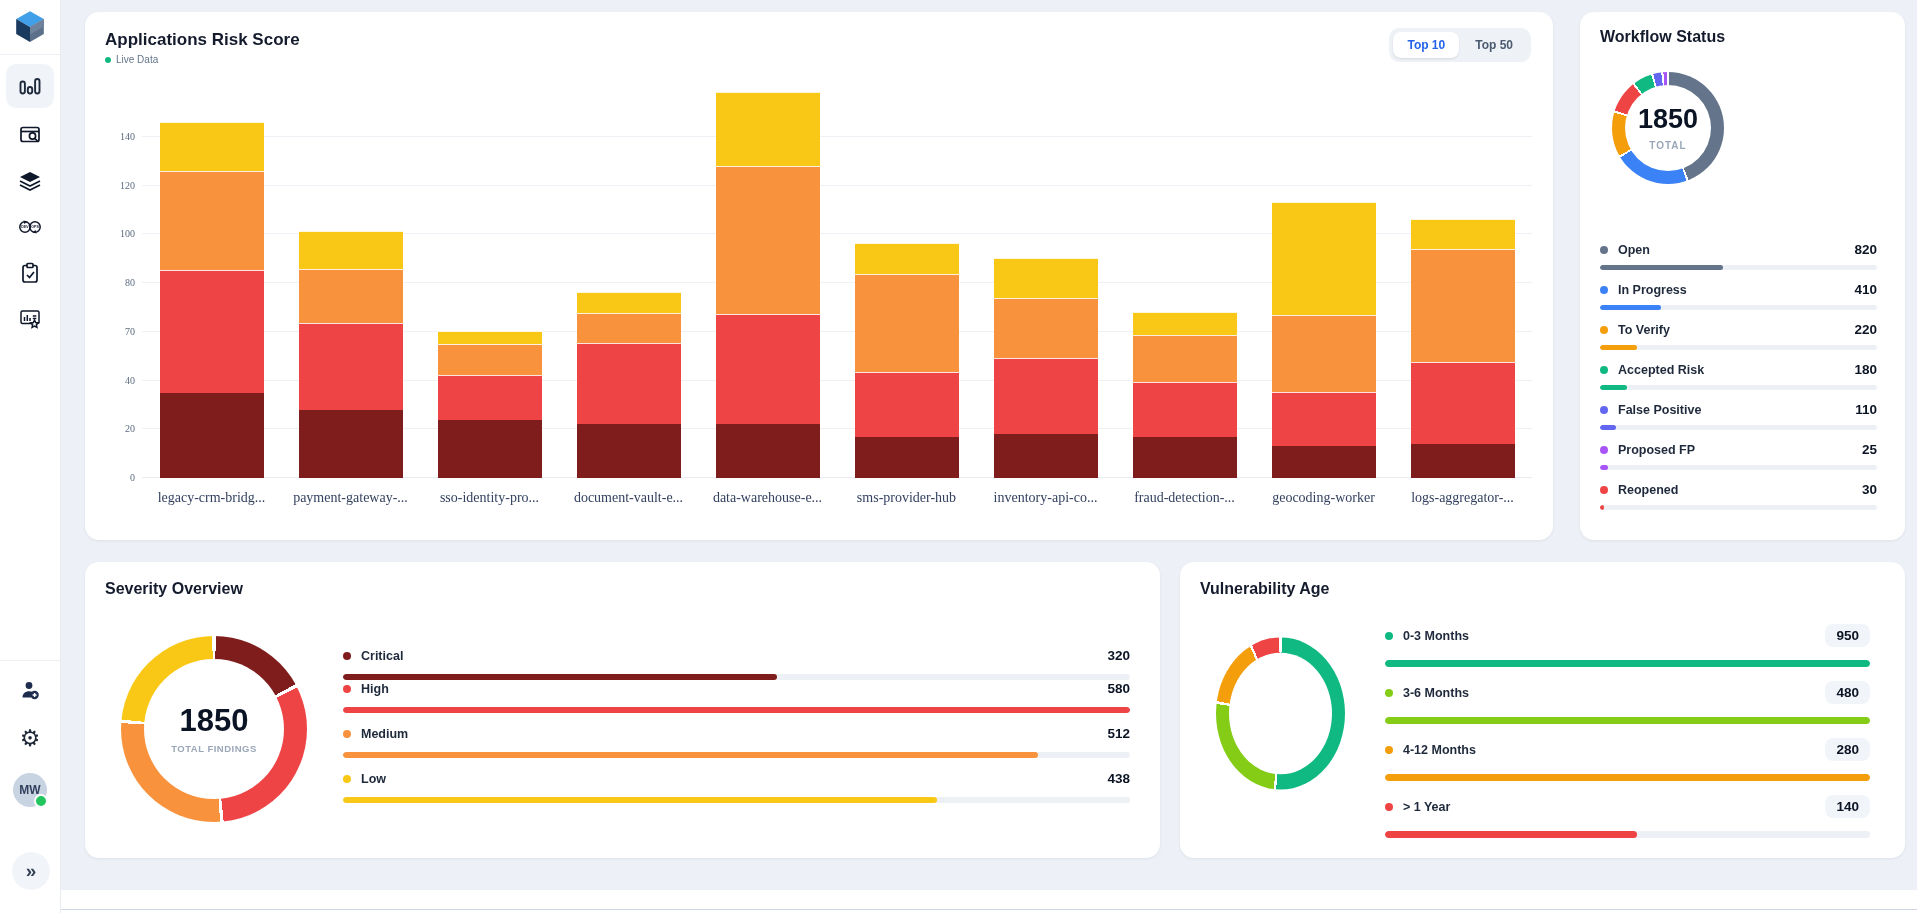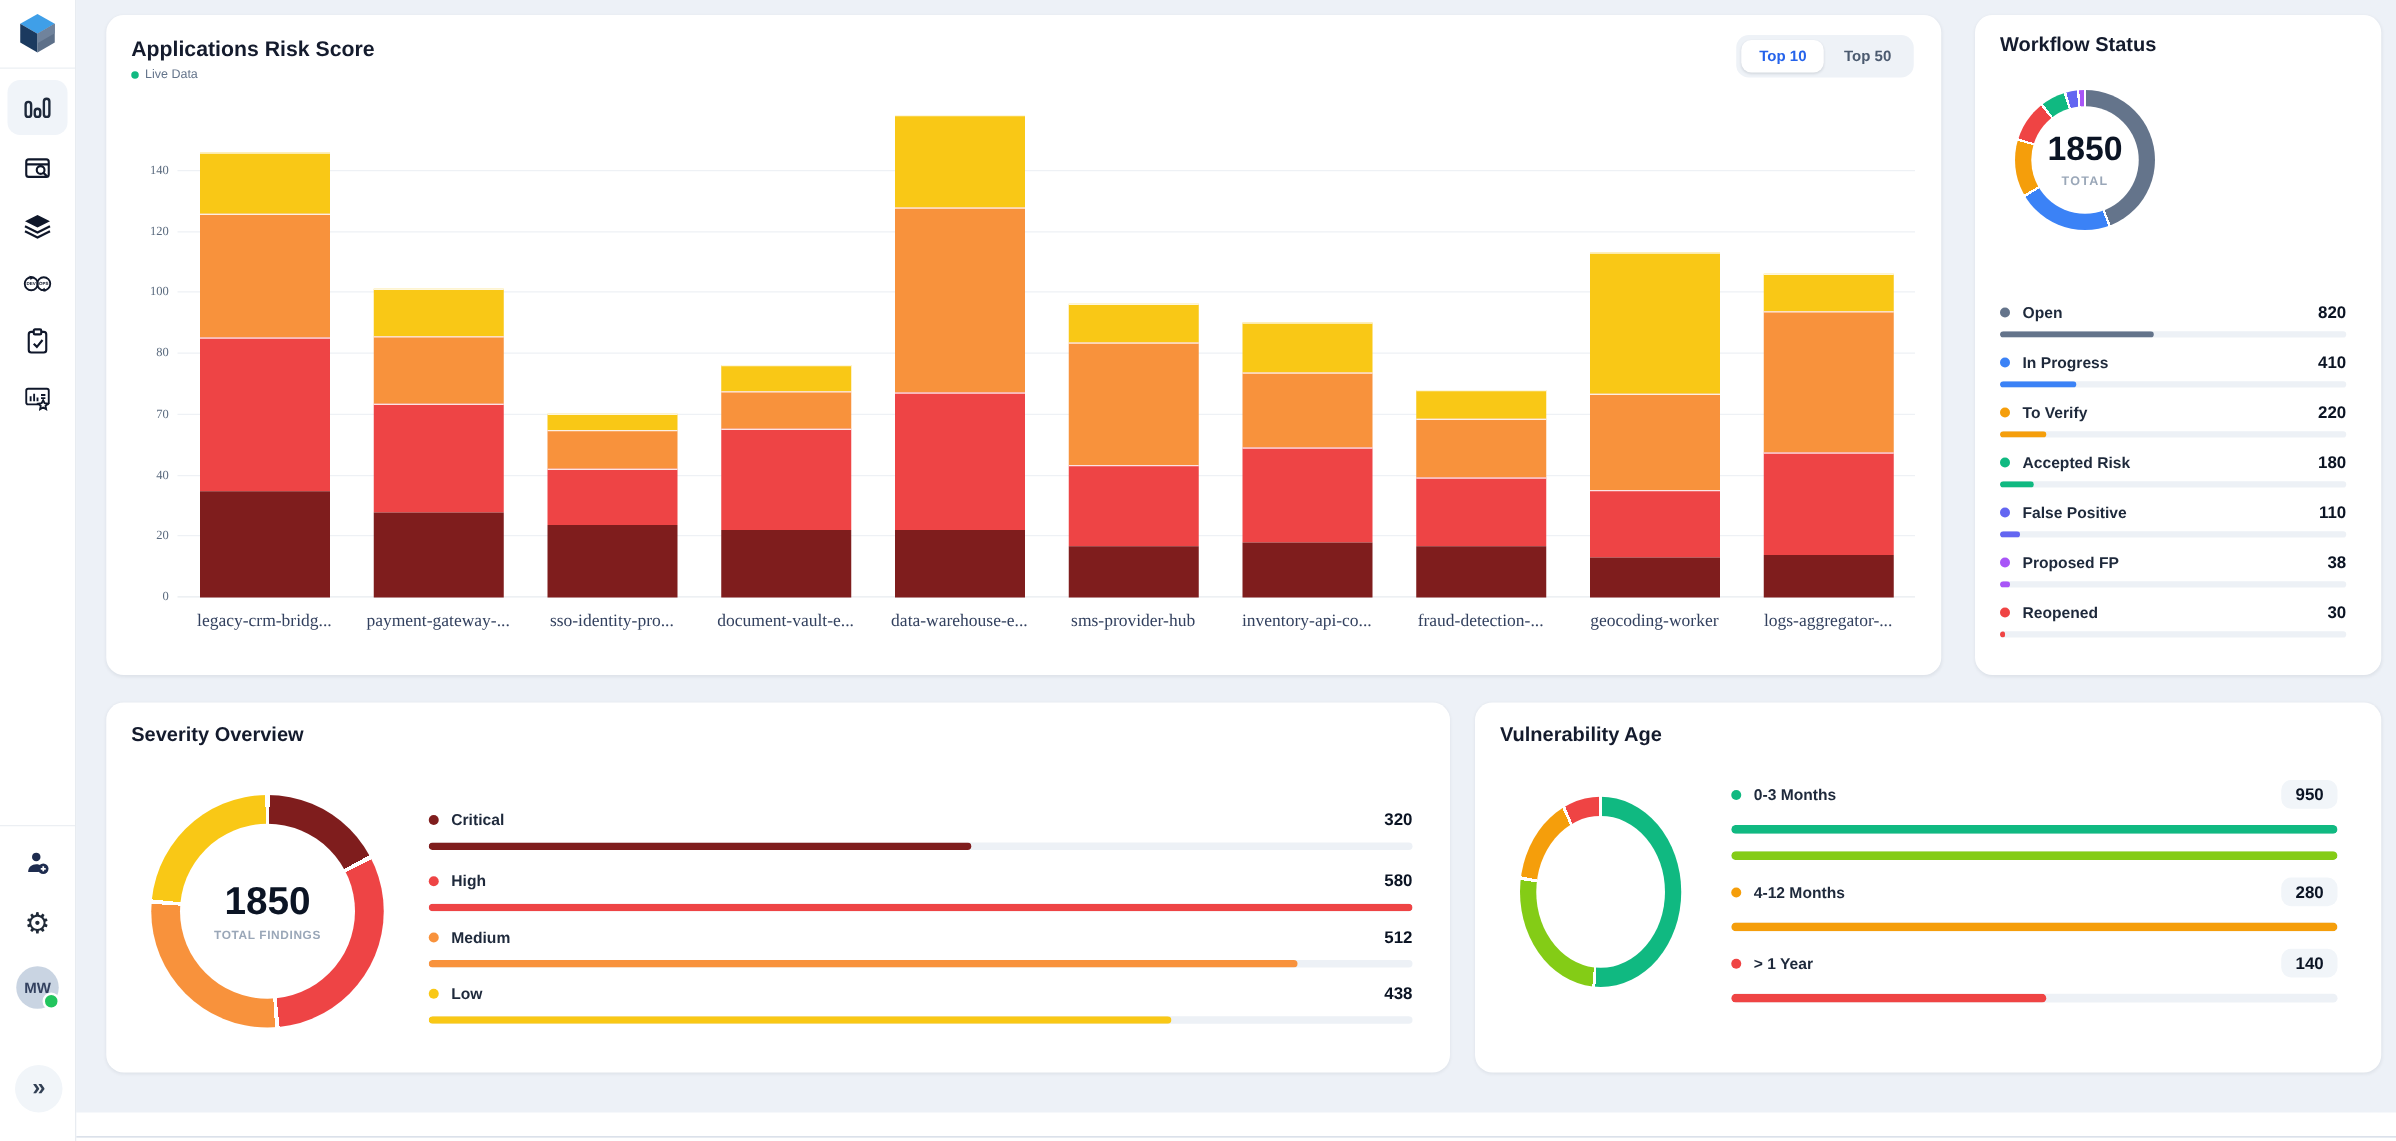--- a/index.html
+++ b/index.html
@@ -355,21 +355,21 @@
           <span class="legend-value">110</span>
         </div>
         <div class="track" style="height: 5px; margin-top: 8px;">
           <div class="fill" style="width: 5.9%; background: rgb(99, 102, 241);"></div>
         </div>
       </div>
       <div class="legend-row" style="margin-bottom: 12px;">
         <div class="legend-head">
           <span class="legend-dot" style="background: rgb(168, 85, 247);"></span>
           <span class="legend-label">Proposed FP</span>
-          <span class="legend-value">38</span>
+          <span class="legend-value">25</span>
         </div>
         <div class="track" style="height: 5px; margin-top: 8px;">
           <div class="fill" style="width: 3%; background: rgb(168, 85, 247);"></div>
         </div>
       </div>
       <div class="legend-row" style="margin-bottom: 12px;">
         <div class="legend-head">
           <span class="legend-dot" style="background: rgb(239, 68, 68);"></span>
           <span class="legend-label">Reopened</span>
           <span class="legend-value">30</span>
@@ -383,21 +383,21 @@
 
 <section class="card card-severity">
   <div class="card-title sv-title">Severity Overview</div>
   <div class="donut" id="sv-donut" style="left: 36px; top: 74px; width: 186px; height: 186px; background: conic-gradient(rgb(255, 255, 255) 0deg, rgb(255, 255, 255) 1.1deg, rgb(127, 29, 29) 1.1deg, rgb(127, 29, 29) 61.1703deg, rgb(255, 255, 255) 61.1703deg, rgb(255, 255, 255) 62.2703deg, rgb(255, 255, 255) 62.2703deg, rgb(255, 255, 255) 63.3703deg, rgb(238, 68, 69) 63.3703deg, rgb(238, 68, 69) 174.035deg, rgb(255, 255, 255) 174.035deg, rgb(255, 255, 255) 175.135deg, rgb(255, 255, 255) 175.135deg, rgb(255, 255, 255) 176.235deg, rgb(248, 146, 60) 176.235deg, rgb(248, 146, 60) 273.668deg, rgb(255, 255, 255) 273.668deg, rgb(255, 255, 255) 274.768deg, rgb(255, 255, 255) 274.768deg, rgb(255, 255, 255) 275.868deg, rgb(249, 200, 22) 275.868deg, rgb(249, 200, 22) 358.9deg, rgb(255, 255, 255) 358.9deg, rgb(255, 255, 255) 360deg);">
     <div class="donut-hole" style="inset:23px">
       <div class="center-value" style="font-size:31px">1850</div>
       <div class="center-label" style="font-size:9.5px;letter-spacing:.5px">TOTAL FINDINGS</div>
     </div>
   </div>
   <div class="legend" id="sv-legend" style="left:258px;right:30px;top:86px">
-      <div class="legend-row" style="margin-bottom: 17px;">
+      <div class="legend-row" style="margin-bottom: 1px;">
         <div class="legend-head">
           <span class="legend-dot" style="background: rgb(127, 29, 29);"></span>
           <span class="legend-label">Critical</span>
           <span class="legend-value">320</span>
         </div>
         <div class="track" style="height: 6px; margin-top: 11px;">
           <div class="fill" style="width: 55.2%; background: rgb(127, 29, 29);"></div>
         </div>
       </div>
       <div class="legend-row" style="margin-bottom: 13px;">
@@ -443,20 +443,25 @@
         <div class="legend-head">
           <span class="legend-dot" style="background: rgb(16, 185, 129);"></span>
           <span class="legend-label">0-3 Months</span>
           <span class="legend-value pill">950</span>
         </div>
         <div class="track" style="height: 7px; margin-top: 13px;">
           <div class="fill" style="width: 100%; background: rgb(16, 185, 129);"></div>
         </div>
       </div>
       <div class="legend-row" style="margin-bottom: 14px;">
+        <div class="legend-head">
+          <span class="legend-dot" style="background: rgb(132, 204, 22);"></span>
+          <span class="legend-label">3-6 Months</span>
+          <span class="legend-value pill">480</span>
+        </div>
         <div class="track" style="height: 7px; margin-top: 13px;">
           <div class="fill" style="width: 100%; background: rgb(132, 204, 22);"></div>
         </div>
       </div>
       <div class="legend-row" style="margin-bottom: 14px;">
         <div class="legend-head">
           <span class="legend-dot" style="background: rgb(245, 158, 11);"></span>
           <span class="legend-label">4-12 Months</span>
           <span class="legend-value pill">280</span>
         </div>

